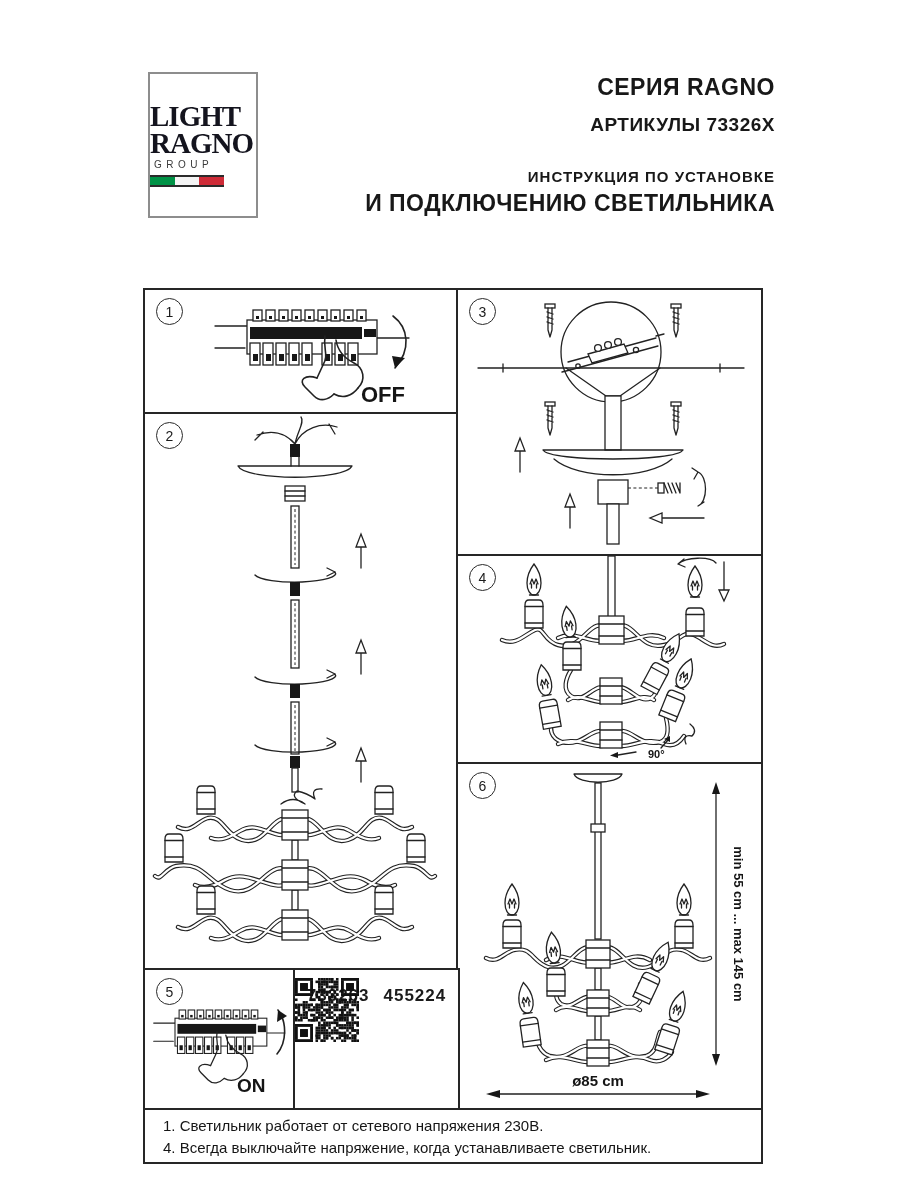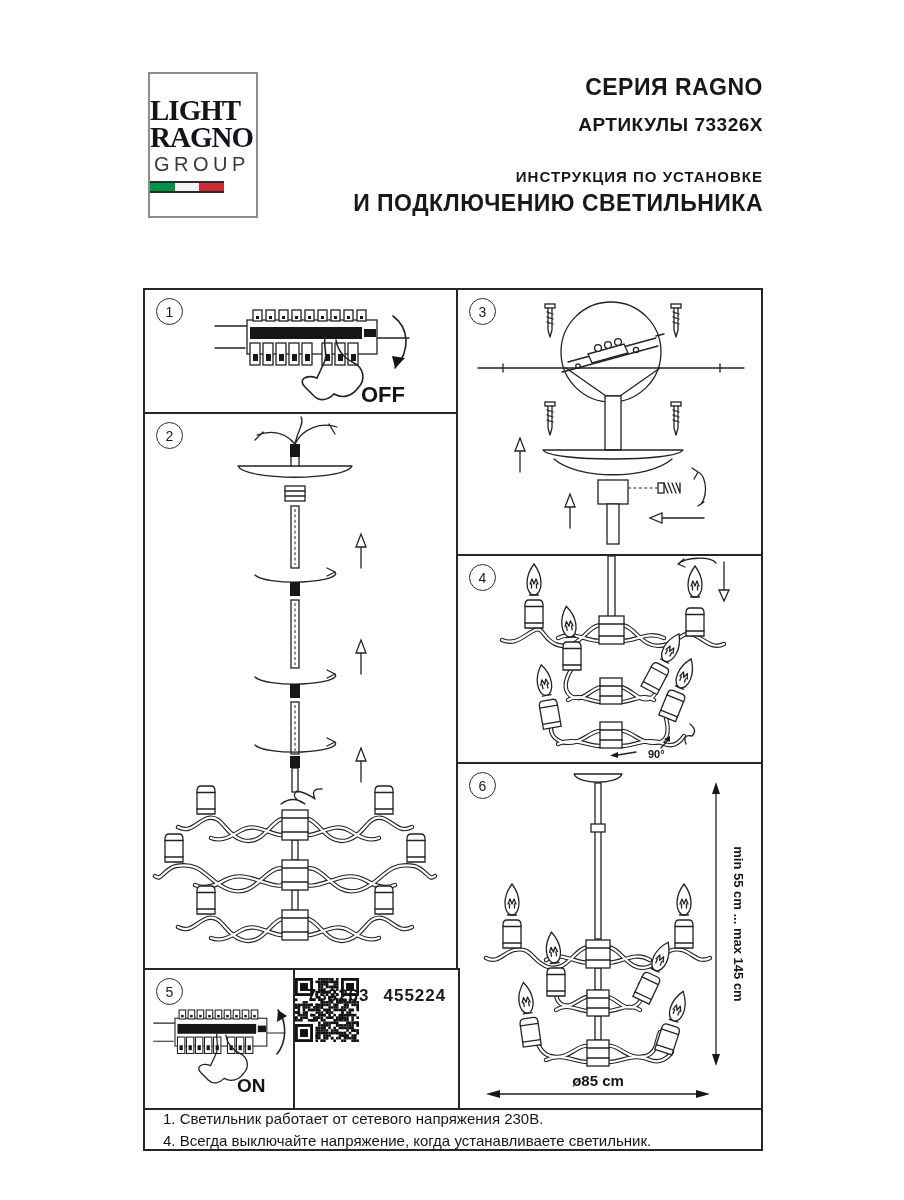--- a/index.html
+++ b/index.html
@@ -2,25 +2,25 @@
 <html><head>
 <meta charset="utf-8">
 <style>
   html,body{margin:0;padding:0;background:#ffffff;}
   .page{position:relative;width:904px;height:1200px;background:#ffffff;overflow:hidden;
         font-family:"Liberation Sans",sans-serif;color:#1b1b1b;}
   
   .logo-box{position:absolute;left:148px;top:72px;width:110px;height:146px;border:2px solid #8d8d8d;
             box-sizing:border-box;display:flex;flex-direction:column;align-items:flex-start;justify-content:center;background:#fff;}
   .logo-word{font-family:"Liberation Serif",serif;font-weight:bold;font-size:29px;line-height:.92;color:#14141e;letter-spacing:-1px;}
-  .logo-group{font-size:20px;letter-spacing:4.5px;color:#3a3a3a;margin-top:3px;margin-left:4px;}
+  .logo-group{font-size:10px;letter-spacing:4.5px;color:#3a3a3a;margin-top:3px;margin-left:4px;}
   .logo-flag{width:74px;height:8px;margin-top:5px;border-top:2px solid #2b2b2b;border-bottom:2px solid #2b2b2b;display:flex;box-sizing:content-box;}
   .logo-flag span{flex:1;}
   
-  .hdr{position:absolute;left:280px;top:74px;width:483px;text-align:right;font-weight:bold;color:#181818;}
+  .hdr{position:absolute;left:292px;top:74px;width:483px;text-align:right;font-weight:bold;color:#181818;}
   .hdr .l1{font-size:23px;letter-spacing:.5px;}
   .hdr .l2{font-size:19px;letter-spacing:.5px;margin-top:13px;}
   .hdr .l3{font-size:15px;letter-spacing:1px;margin-top:32px;}
   .hdr .l4{font-size:23px;letter-spacing:.5px;margin-top:5px;}
   
   .grid{position:absolute;left:143px;top:288px;width:620px;height:880px;}
   .panel{position:absolute;border:2px solid #262626;box-sizing:border-box;background:#fff;}
   .badge{position:absolute;left:11px;top:8px;width:25px;height:25px;border:1.6px solid #2a2a2a;border-radius:50%;
          display:flex;align-items:center;justify-content:center;font-size:14px;color:#1b1b1b;background:#fff;z-index:3;}
   .panel svg{position:absolute;left:0;top:0;}
@@ -909,19 +909,19 @@
               <rect x="10" y="24" width="1" height="1"></rect>
               <rect x="11" y="24" width="1" height="1"></rect>
               <rect x="15" y="24" width="1" height="1"></rect>
               <rect x="23" y="24" width="1" height="1"></rect>
               <rect x="24" y="24" width="1" height="1"></rect>
             </svg>
         </div>
       </div>
     </div>
 
-    <div class="panel notes" style="left:0;top:820px;width:620px;height:43px;">
+    <div class="panel notes" style="left:0;top:820px;width:620px;height:56px;">
       <div>1. Светильник работает от сетевого напряжения 230В.</div>
       <div>4. Всегда выключайте напряжение, когда устанавливаете светильник.</div>
     </div>
 
   </div>
 </div>
 
 </body></html>

